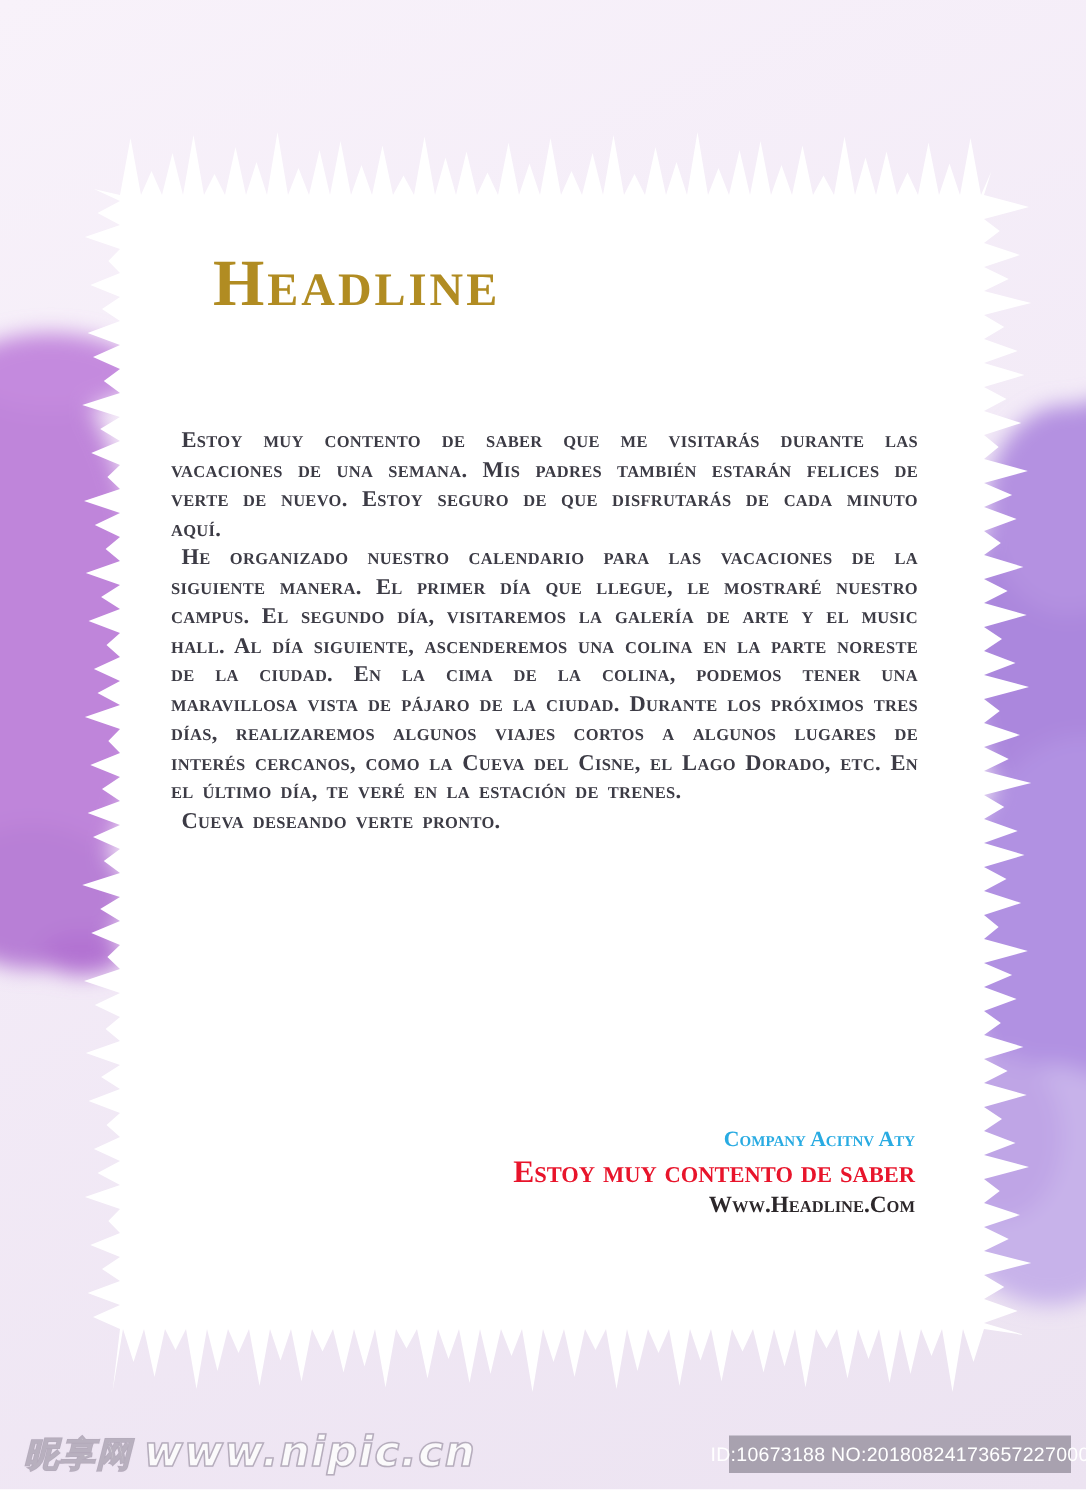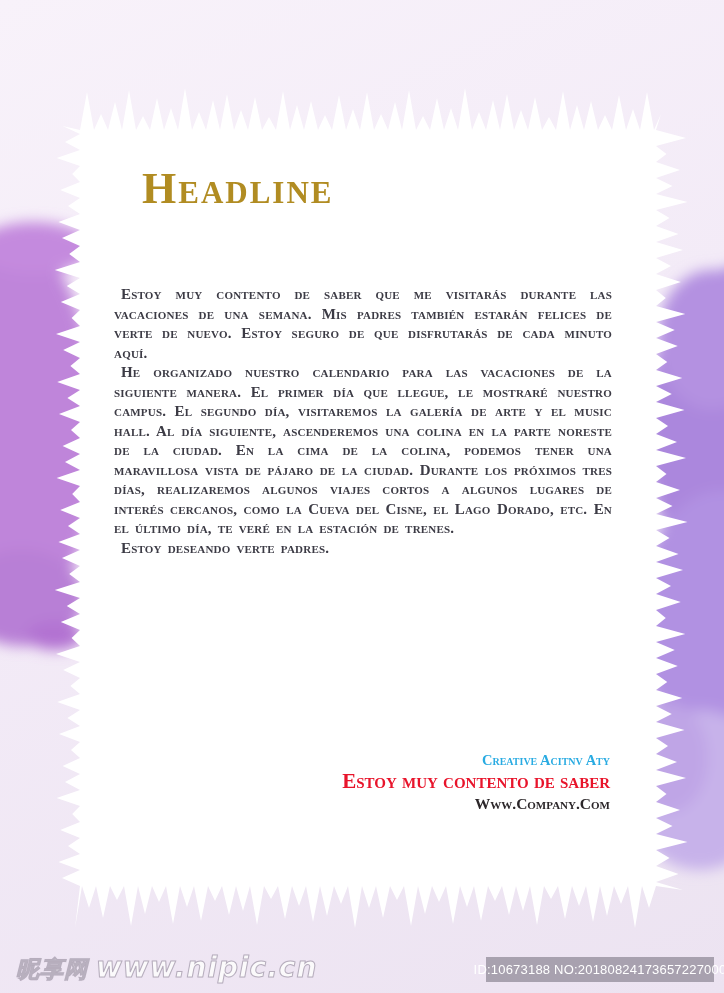--- a/index.html
+++ b/index.html
@@ -71,27 +71,27 @@
     <polygon id="paper-poly" fill="#ffffff" points="80,130 87,92 94,130 101,114 108,130 115,102 122,130 129,90 136,130 143,116 150,130 157,98 164,130 171,108 178,130 185,88 192,130 199,112 206,130 213,100 220,130 227,94 234,130 241,110 248,130 255,97 262,130 269,117 276,130 283,91 290,130 297,105 304,130 311,101 318,130 325,115 332,130 339,95 346,130 353,109 360,130 367,92 374,130 381,114 388,130 395,102 402,130 409,90 416,130 423,116 430,130 437,98 444,130 451,108 458,130 465,88 472,130 479,112 486,130 493,100 500,130 507,94 514,130 521,110 528,130 535,97 542,130 549,117 556,130 563,91 570,130 577,105 584,130 591,101 598,130 605,115 612,130 619,95 626,130 633,109 640,130 647,92 654,130 661,114 656,130 656,130 686,138 656,146 666.5,154 656,162 680,170 656,178 672.5,186 656,194 687.5,202 656,210 669.5,218 656,226 678.5,234 656,242 683,250 656,258 671,266 656,274 680.75,282 656,290 665.75,298 656,306 685.25,314 656,322 674.75,330 656,338 677.75,346 656,354 667.25,362 656,370 682.25,378 656,386 671.75,394 656,402 684.5,410 656,418 668,426 656,434 677,442 656,450 686,458 656,466 666.5,474 656,482 680,490 656,498 672.5,506 656,514 687.5,522 656,530 669.5,538 656,546 678.5,554 656,562 683,570 656,578 671,586 656,594 680.75,602 656,610 665.75,618 656,626 685.25,634 656,642 674.75,650 656,658 677.75,666 656,674 667.25,682 656,690 682.25,698 656,706 671.75,714 656,722 684.5,730 656,738 668,746 656,754 677,762 656,770 686,778 656,786 666.5,794 656,802 680,810 656,818 672.5,826 656,834 687.5,842 656,850 669.5,858 656,866 678.5,874 656,882 683,890 656,886 656,886 649,908 642,886 635,928 628,886 621,904 614,886 607,916 600,886 593,922 586,886 579,906 572,886 565,919 558,886 551,899 544,886 537,925 530,886 523,911 516,886 509,915 502,886 495,901 488,886 481,921 474,886 467,907 460,886 453,924 446,886 439,902 432,886 425,914 418,886 411,926 404,886 397,900 390,886 383,918 376,886 369,908 362,886 355,928 348,886 341,904 334,886 327,916 320,886 313,922 306,886 299,906 292,886 285,919 278,886 271,899 264,886 257,925 250,886 243,911 236,886 229,915 222,886 215,901 208,886 201,921 194,886 187,907 180,886 173,924 166,886 159,902 152,886 145,914 138,886 131,926 124,886 117,900 110,886 103,918 96,886 89,908 82,886 75,928 80,886 80,886 62,878 80,870 58.400000000000006,862 80,854 68,846 80,838 60.2,830 80,822 72.2,814 80,806 56.6,798 80,790 65,782 80,774 62.6,766 80,758 71,750 80,742 59,734 80,726 67.4,718 80,710 57.2,702 80,694 70.4,686 80,678 63.2,670 80,662 56,654 80,646 71.6,638 80,630 60.8,622 80,614 66.8,606 80,598 54.8,590 80,582 69.2,574 80,566 62,558 80,550 58.400000000000006,542 80,534 68,526 80,518 60.2,510 80,502 72.2,494 80,486 56.6,478 80,470 65,462 80,454 62.6,446 80,438 71,430 80,422 59,414 80,406 67.4,398 80,390 57.2,382 80,374 70.4,366 80,358 63.2,350 80,342 56,334 80,326 71.6,318 80,310 60.8,302 80,294 66.8,286 80,278 54.8,270 80,262 69.2,254 80,246 62,238 80,230 58.400000000000006,222 80,214 68,206 80,198 60.2,190 80,182 72.2,174 80,166 56.6,158 80,150 65,142 80,134 62.6,126"></polygon>
   </svg>
 
   <div class="content">
 
     <h1 class="headline">Headline</h1>
 
     <div class="body-text">
       <p>Estoy muy contento de saber que me visitarás durante las vacaciones de una semana. Mis padres también estarán felices de verte de nuevo. Estoy seguro de que disfrutarás de cada minuto aquí.</p>
       <p>He organizado nuestro calendario para las vacaciones de la siguiente manera. El primer día que llegue, le mostraré nuestro campus. El segundo día, visitaremos la galería de arte y el music hall. Al día siguiente, ascenderemos una colina en la parte noreste de la ciudad. En la cima de la colina, podemos tener una maravillosa vista de pájaro de la ciudad. Durante los próximos tres días, realizaremos algunos viajes cortos a algunos lugares de interés cercanos, como la Cueva del Cisne, el Lago Dorado, etc. En el último día, te veré en la estación de trenes.</p>
-      <p>Estoy deseando verte padres.</p>
+      <p>Cueva deseando verte pronto.</p>
     </div>
 
     <div class="footer">
-      <div class="brand">Creative Acitnv Aty</div>
+      <div class="brand">Company Acitnv Aty</div>
       <div class="tagline">Estoy muy contento de saber</div>
-      <div class="website">Www.Company.Com</div>
+      <div class="website">Www.Headline.Com</div>
     </div>
 
   </div>
 
   <div class="watermark">
     <span>昵享网</span><span class="url">www.nipic.cn</span>
   </div>
 
   <div class="id-badge">ID:10673188 NO:20180824173657227000</div>
 

